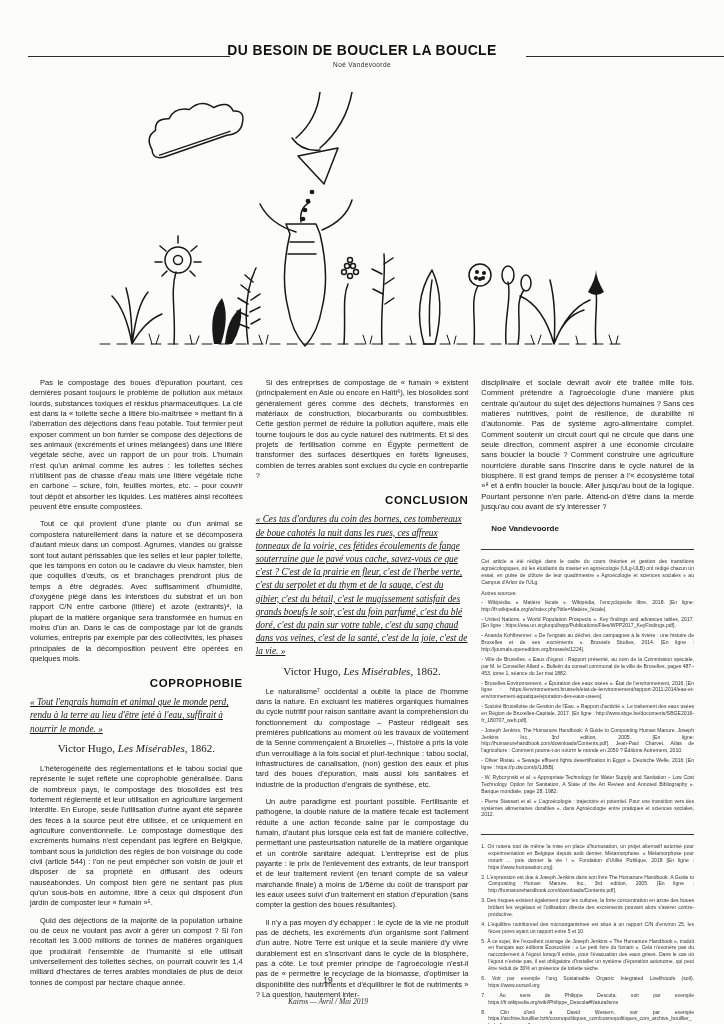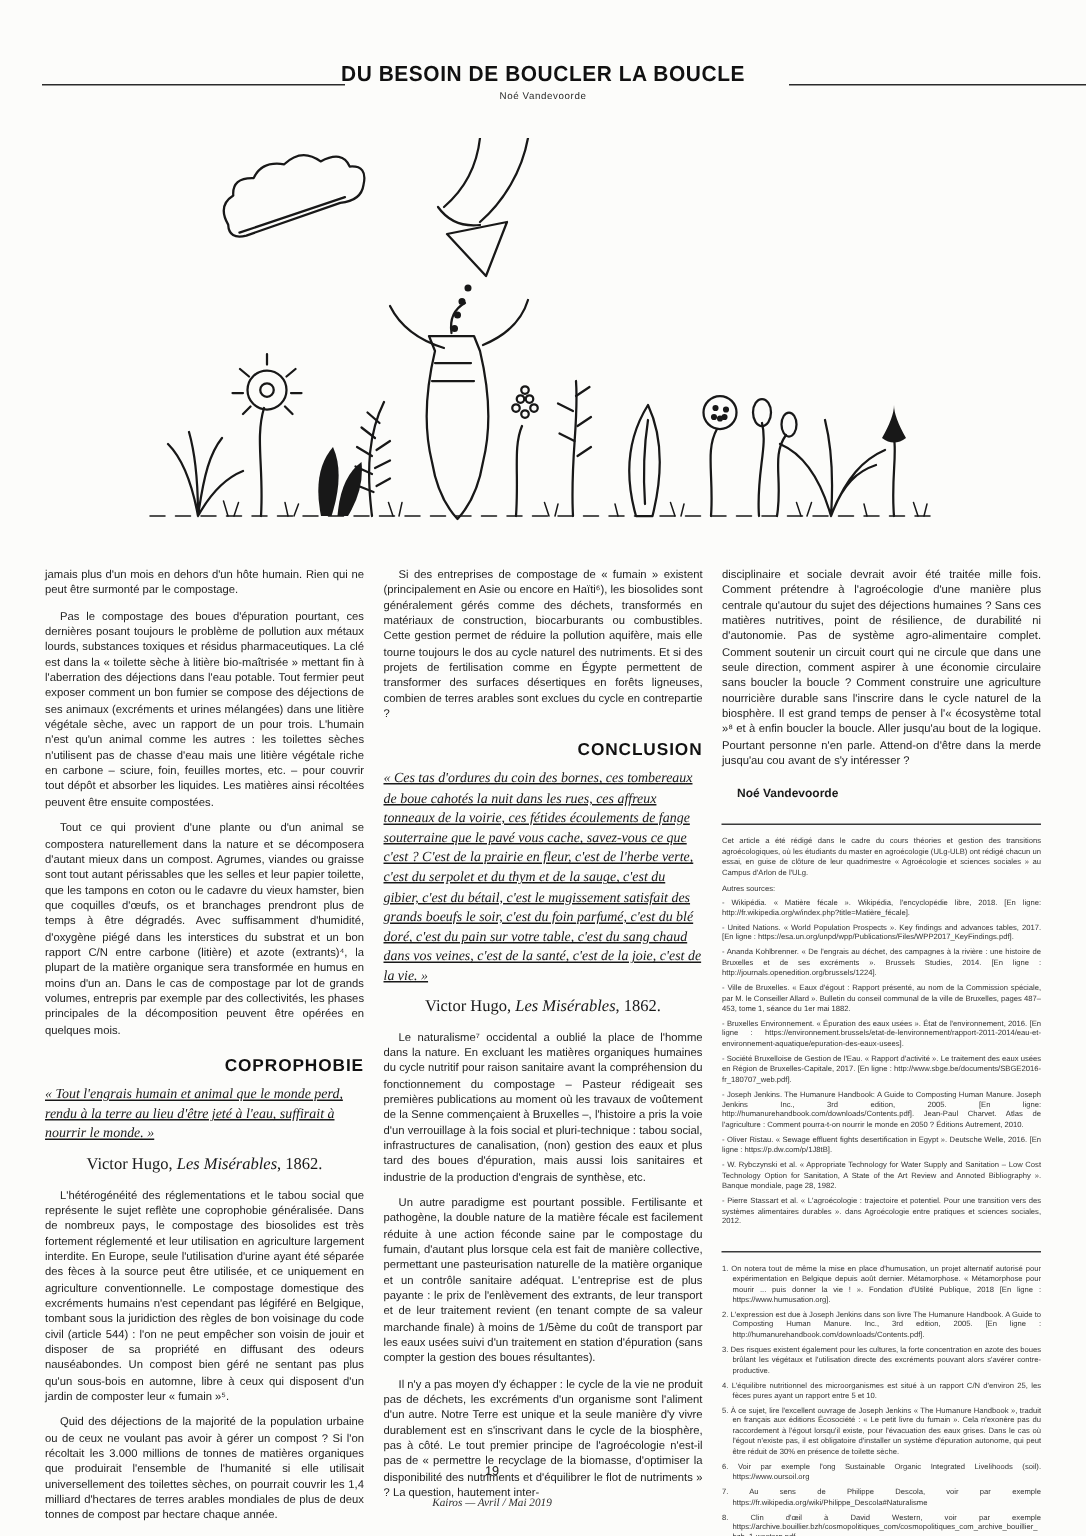--- a/index.html
+++ b/index.html
@@ -162,21 +162,20 @@
         <path d="M514,252 C512,228 516,212 514,200"></path>
         <path d="M506,200 q8,-14 8,-22 q0,8 8,22 q-8,6 -16,0 Z" fill="#181818" stroke="none"></path>
       </g>
     </svg>
   </div>
   <div class="illus-credit">Illustration : Adèle Jolivard</div>
 
   <div class="cols">
 
     <div class="col">
-      <p class="body-p">jamais plus d'un mois en dehors d'un hôte humain. Rien qui ne peut être surmonté par le compostage.</p>
       <p class="body-p indent">Pas le compostage des boues d'épuration pourtant, ces dernières posant toujours le problème de pollution aux métaux lourds, substances toxiques et résidus pharmaceutiques. La clé est dans la « toilette sèche à litière bio-maîtrisée » mettant fin à l'aberration des déjections dans l'eau potable. Tout fermier peut exposer comment un bon fumier se compose des déjections de ses animaux (excréments et urines mélangées) dans une litière végétale sèche, avec un rapport de un pour trois. L'humain n'est qu'un animal comme les autres : les toilettes sèches n'utilisent pas de chasse d'eau mais une litière végétale riche en carbone – sciure, foin, feuilles mortes, etc. – pour couvrir tout dépôt et absorber les liquides. Les matières ainsi récoltées peuvent être ensuite compostées.</p>
       <p class="body-p indent">Tout ce qui provient d'une plante ou d'un animal se compostera naturellement dans la nature et se décomposera d'autant mieux dans un compost. Agrumes, viandes ou graisse sont tout autant périssables que les selles et leur papier toilette, que les tampons en coton ou le cadavre du vieux hamster, bien que coquilles d'œufs, os et branchages prendront plus de temps à être dégradés. Avec suffisamment d'humidité, d'oxygène piégé dans les interstices du substrat et un bon rapport C/N entre carbone (litière) et azote (extrants)⁴, la plupart de la matière organique sera transformée en humus en moins d'un an. Dans le cas de compostage par lot de grands volumes, entrepris par exemple par des collectivités, les phases principales de la décomposition peuvent être opérées en quelques mois.</p>
       <div class="sec-head">COPROPHOBIE</div>
       <div class="quote">« Tout l'engrais humain et animal que le monde perd, rendu à la terre au lieu d'être jeté à l'eau, suffirait à nourrir le monde. »</div>
       <div class="quote-attr"><span>Victor Hugo, </span><span class="bk">Les Misérables</span><span>, 1862.</span></div>
       <p class="body-p indent">L'hétérogénéité des réglementations et le tabou social que représente le sujet reflète une coprophobie généralisée. Dans de nombreux pays, le compostage des biosolides est très fortement réglementé et leur utilisation en agriculture largement interdite. En Europe, seule l'utilisation d'urine ayant été séparée des fèces à la source peut être utilisée, et ce uniquement en agriculture conventionnelle. Le compostage domestique des excréments humains n'est cependant pas légiféré en Belgique, tombant sous la juridiction des règles de bon voisinage du code civil (article 544) : l'on ne peut empêcher son voisin de jouir et disposer de sa propriété en diffusant des odeurs nauséabondes. Un compost bien géré ne sentant pas plus qu'un sous-bois en automne, libre à ceux qui disposent d'un jardin de composter leur « fumain »⁵.</p>
       <p class="body-p indent">Quid des déjections de la majorité de la population urbaine ou de ceux ne voulant pas avoir à gérer un compost ? Si l'on récoltait les 3.000 millions de tonnes de matières organiques que produirait l'ensemble de l'humanité si elle utilisait universellement des toilettes sèches, on pourrait couvrir les 1,4 milliard d'hectares de terres arables mondiales de plus de deux tonnes de compost par hectare chaque année.</p>
     </div>
 
     <div class="col">

